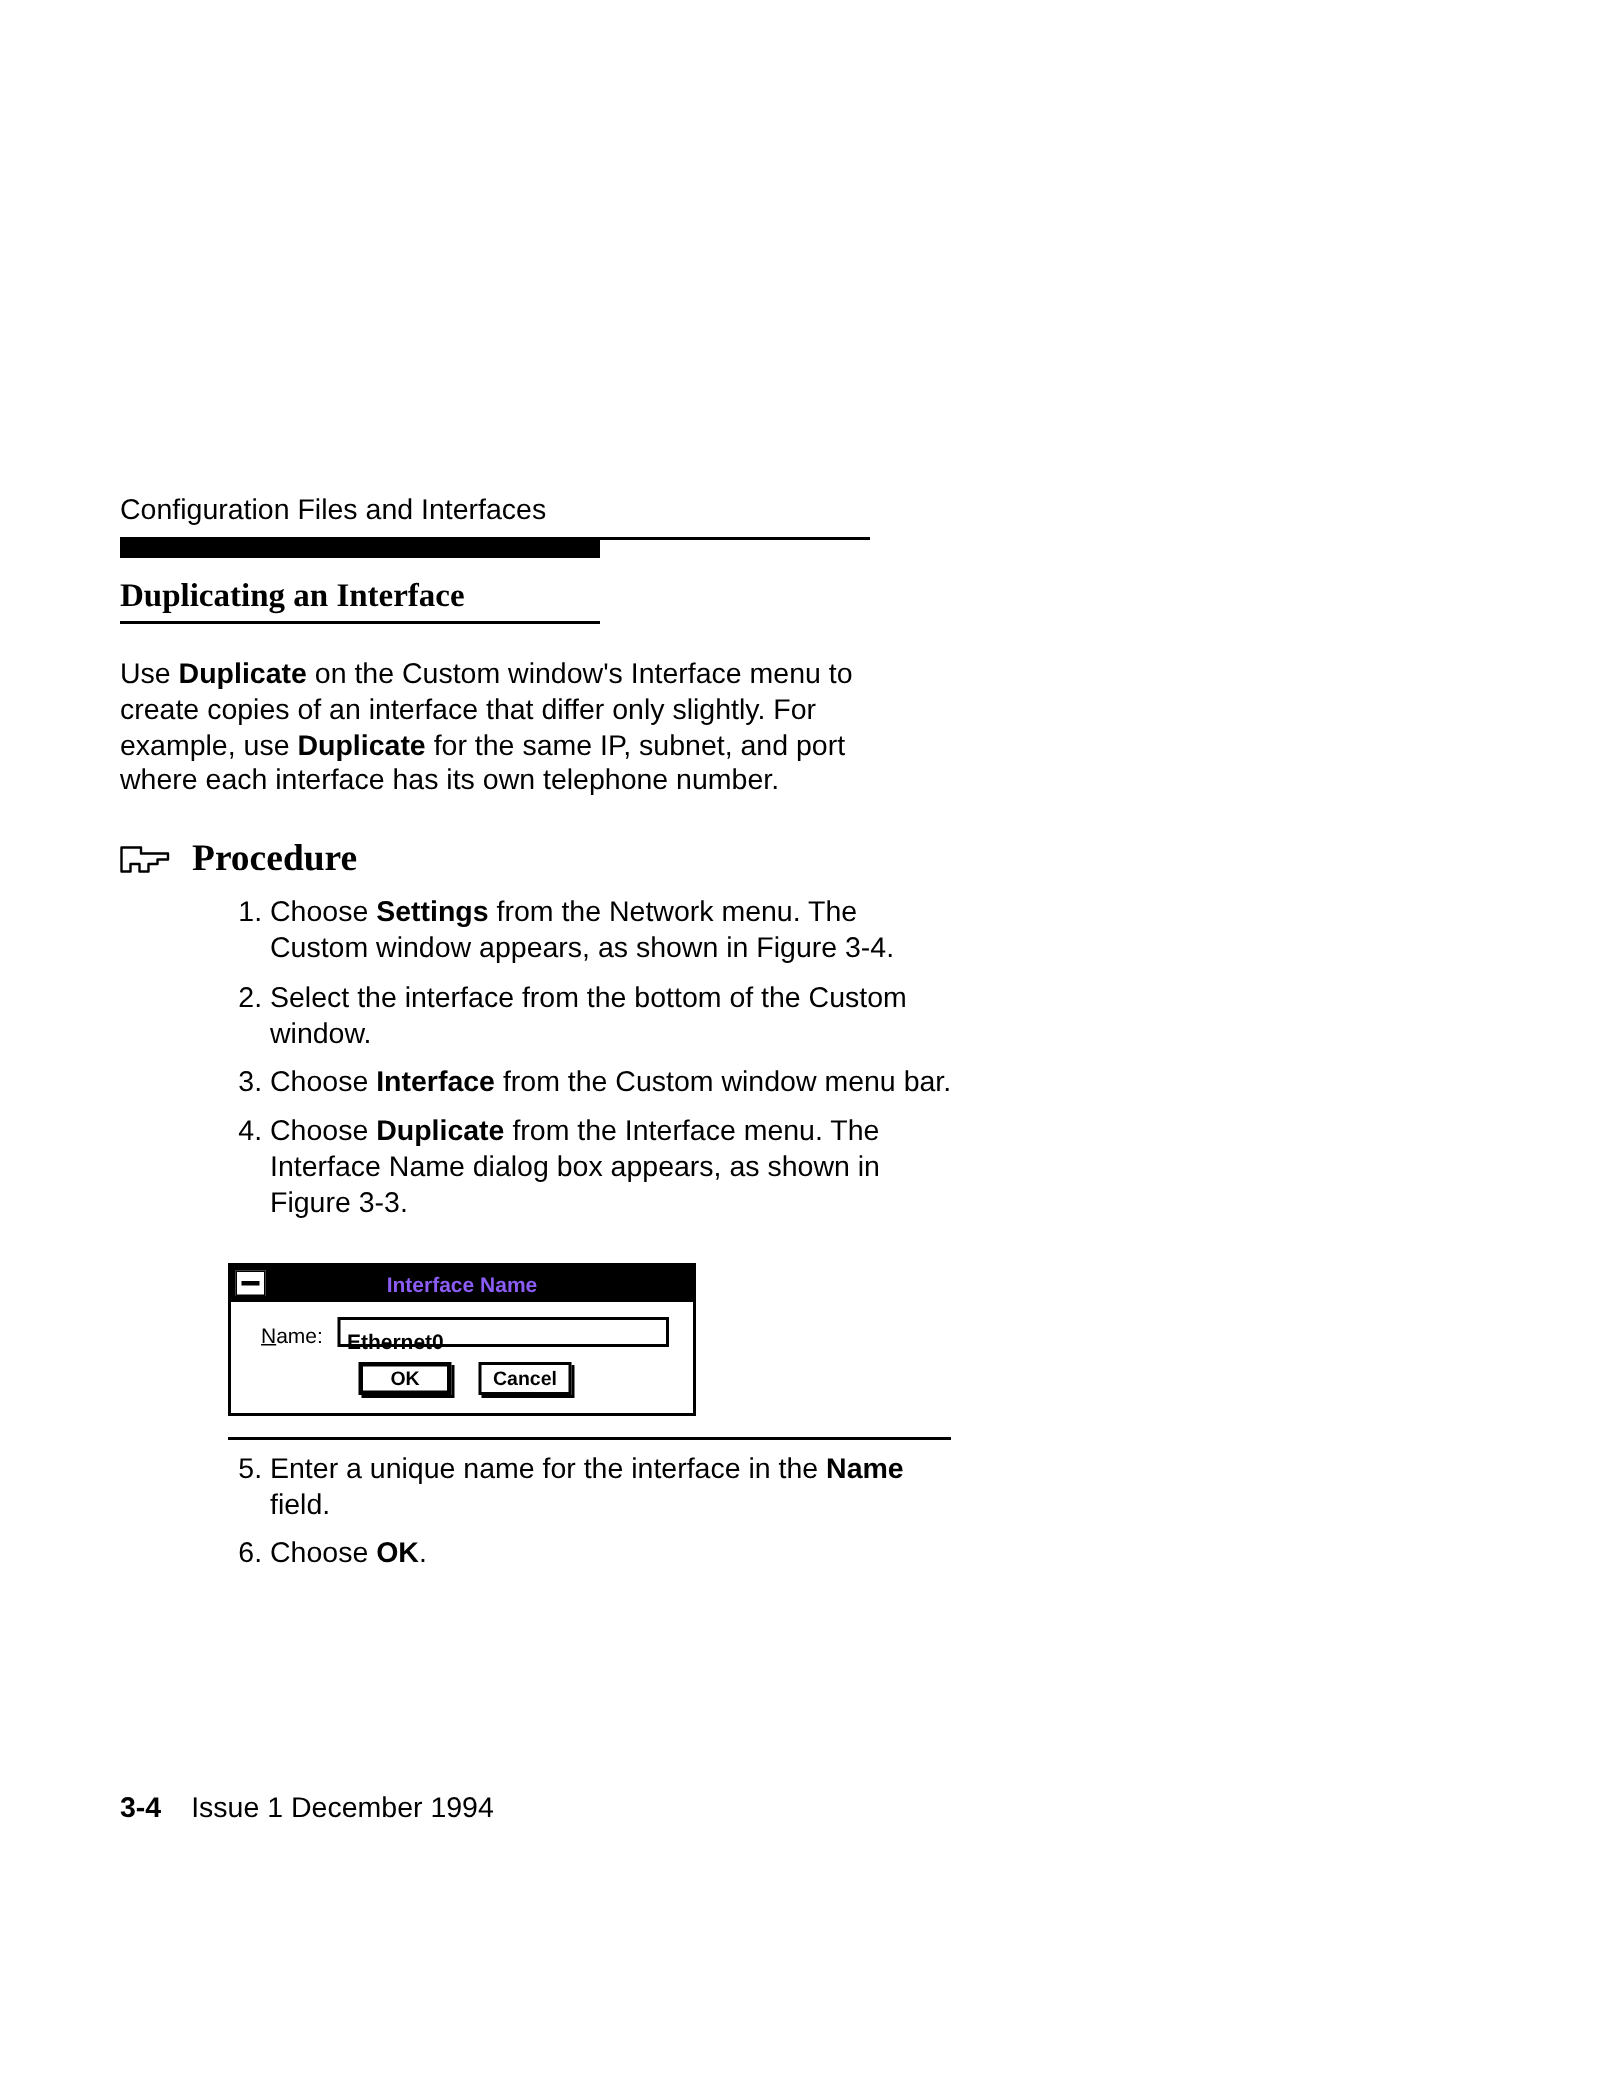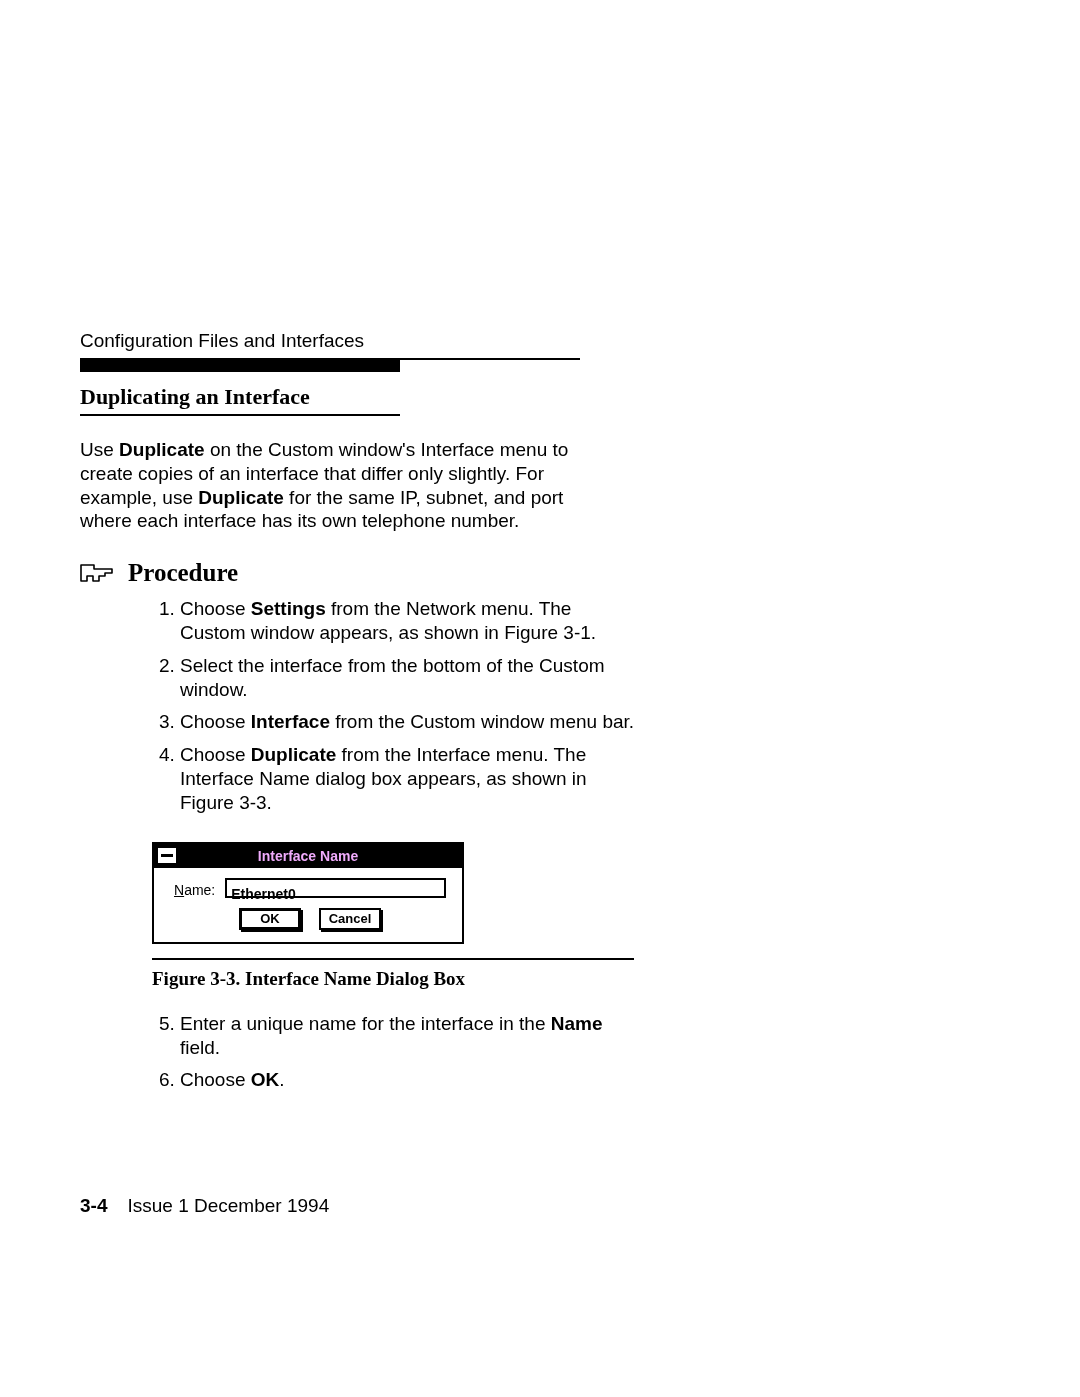--- a/index.html
+++ b/index.html
@@ -87,21 +87,21 @@
     margin-top: 26px;
     margin-bottom: 14px;
   }
   .dialog {
     width: 312px;
     border: 2px solid #000;
     box-sizing: border-box;
   }
   .dlg-title {
     background: #000;
-    color: #f0abfc;
+    color: #8b5cf6;
     height: 24px;
     display: flex;
     align-items: center;
     position: relative;
     font-weight: bold;
     font-size: 14px;
   }
   .sys-box {
     position: absolute;
     left: 3px;
@@ -219,21 +219,21 @@
     <span class="hand-icon">
       <svg width="34" height="22" viewBox="0 0 34 22">
         <path d="M1 3 L1 19 L7 19 L7 14 L13 14 L13 19 L19 19 L19 14 L25 14 L25 11 L32 11 L32 7 L14 7 L14 3 Z" fill="none" stroke="#000" stroke-width="1.6" stroke-linejoin="round"></path>
       </svg>
     </span>
     <span class="proc-label">Procedure</span>
   </div>
 
   <ol class="steps first">
     <li>
-      <span>Choose </span><b>Settings</b><span> from the Network menu. The Custom window appears, as shown in Figure 3-1.</span>
+      <span>Choose </span><b>Settings</b><span> from the Network menu. The Custom window appears, as shown in Figure 3-4.</span>
     </li>
     <li>Select the interface from the bottom of the Custom window.</li>
     <li>
       <span>Choose </span><b>Interface</b><span> from the Custom window menu bar.</span>
     </li>
     <li>
       <span>Choose </span><b>Duplicate</b><span> from the Interface menu. The Interface Name dialog box appears, as shown in Figure 3-3.</span>
     </li>
   </ol>
 
@@ -250,21 +250,20 @@
         </div>
         <div class="btn-row">
           <div class="win-btn default">OK</div>
           <div class="win-btn">Cancel</div>
         </div>
       </div>
     </div>
   </div>
 
   <div class="fig-rule"></div>
-  <div class="fig-caption">Figure 3-3.  Interface Name Dialog Box</div>
 
   <ol class="steps after" start="5">
     <li>
       <span>Enter a unique name for the interface in the </span><b>Name</b><span> field.</span>
     </li>
     <li>
       <span>Choose </span><b>OK</b><span>.</span>
     </li>
   </ol>
 

